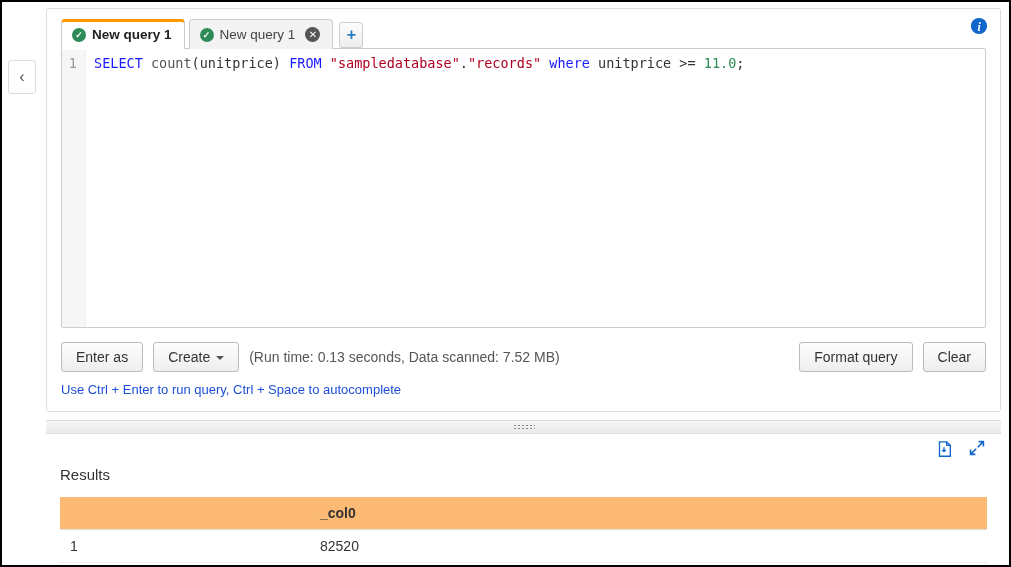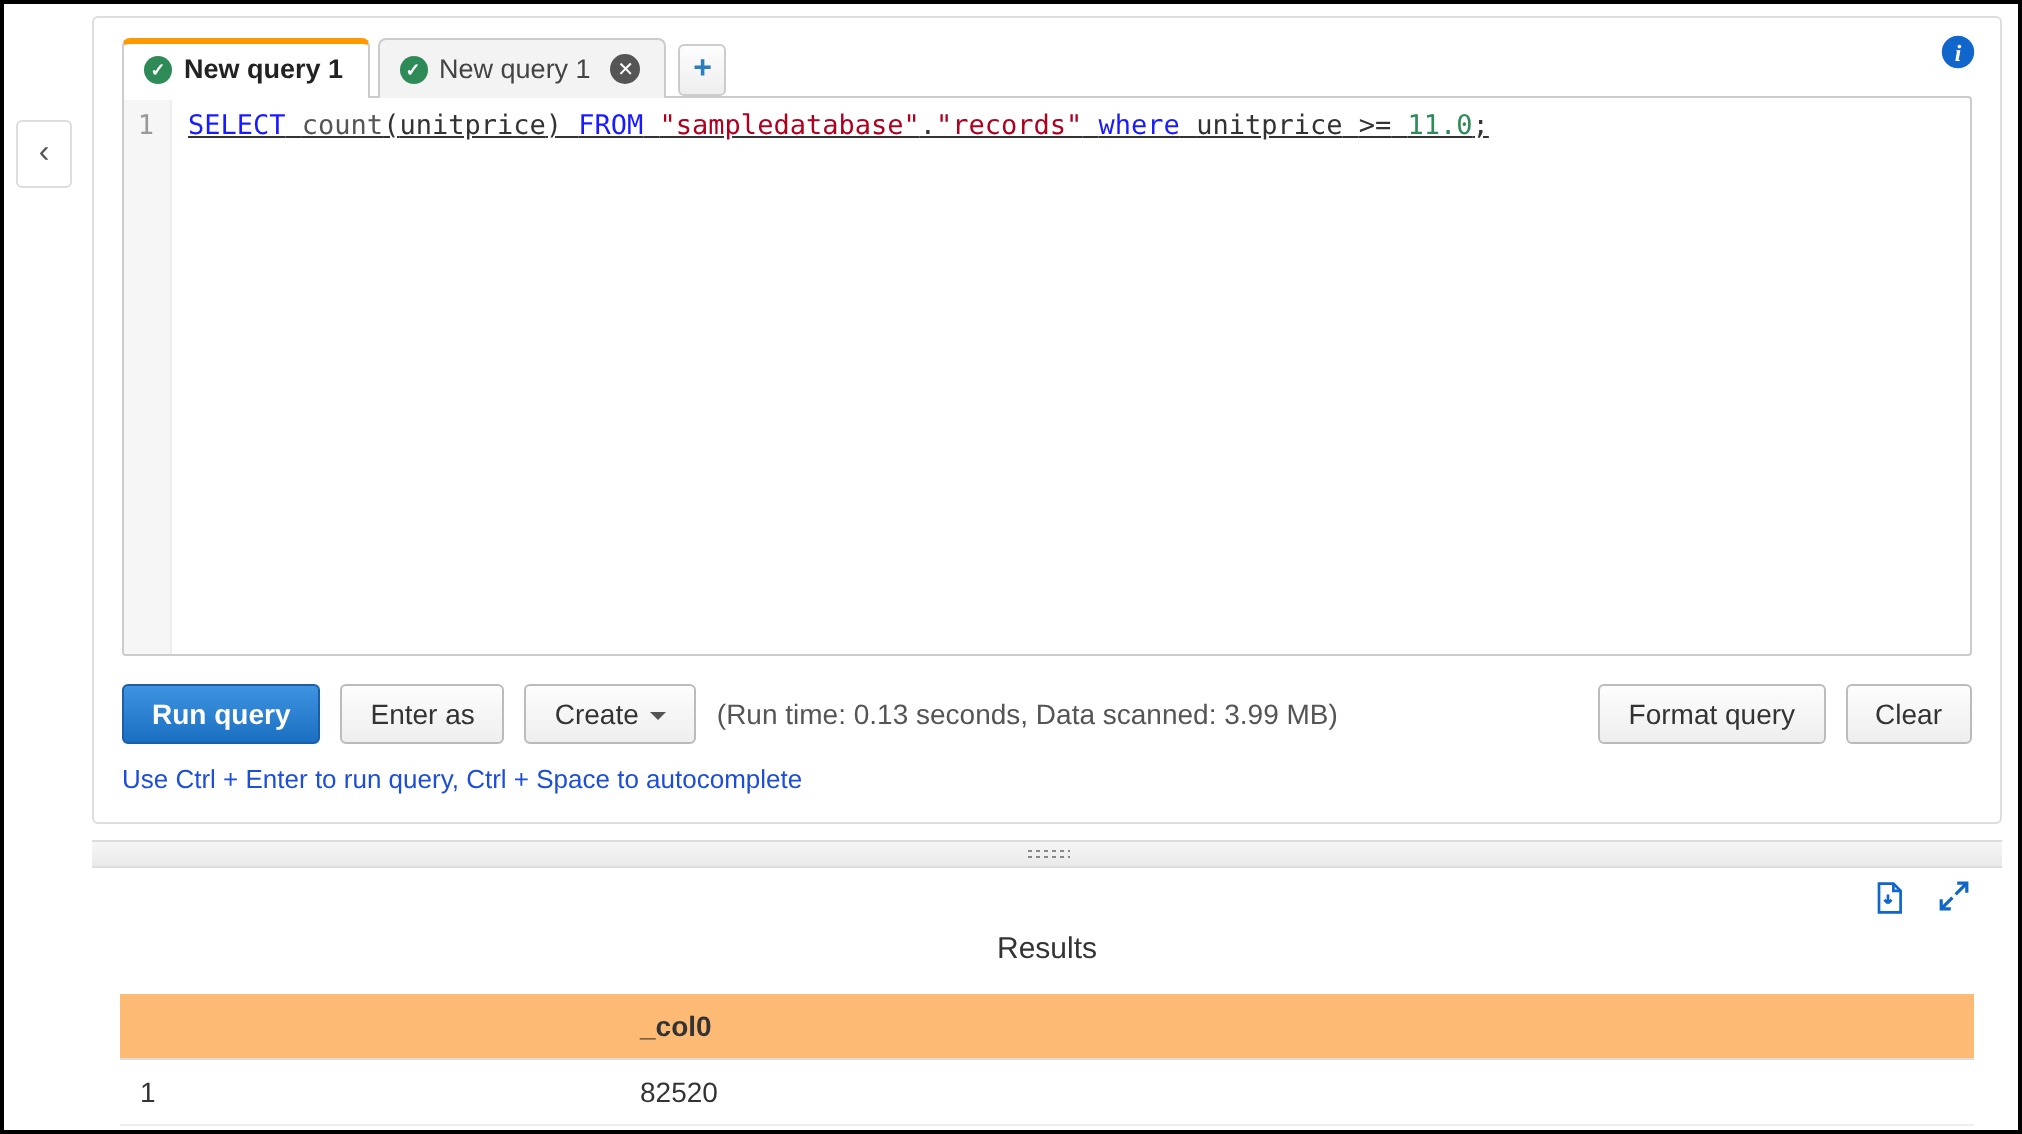--- a/index.html
+++ b/index.html
@@ -141,21 +141,20 @@
     text-align: right;
     padding: 6px 8px 6px 6px;
     user-select: none;
     border-right: 1px solid #eee;
     min-width: 24px;
   }
   .code {
     padding: 6px 8px;
     white-space: pre;
     flex: 1;
-    text-decoration: underline;
   }
   .kw { color: #1a1aff; }
   .fn { color: #555; }
   .str { color: #b00020; }
   .num { color: #2e8b57; }
   .toolbar {
     display: flex;
     align-items: center;
     gap: 10px;
     margin-top: 14px;
@@ -212,21 +211,20 @@
     background-size: 4px 3px;
   }
   .results {
     margin-left: 36px;
     padding: 14px 14px 0 14px;
     position: relative;
   }
   .results-header {
     display: flex;
     align-items: center;
-    justify-content: center;
   }
   .results-title {
     font-size: 15px;
     color: #333;
     margin-top: 18px;
   }
   .results-actions {
     position: absolute;
     right: 16px;
     top: 6px;
@@ -292,24 +290,23 @@
     </div>
 
     <div class="editor">
       <div class="gutter">
         <div>1</div>
       </div>
       <div class="code"><span class="kw">SELECT</span> <span class="fn">count</span><span>(</span><span>unitprice</span><span>)</span> <span class="kw">FROM</span> <span class="str">"sampledatabase"</span><span>.</span><span class="str">"records"</span> <span class="kw">where</span> <span>unitprice</span> <span>&gt;=</span> <span class="num">11.0</span><span>;</span></div>
     </div>
 
     <div class="toolbar">
-      <button class="btn btn-primary">Run query</button>
       <button class="btn">Enter as</button>
       <button class="btn btn-caret">Create</button>
-      <span class="runinfo">(Run time: 0.13 seconds, Data scanned: 3.99 MB)</span>
+      <span class="runinfo">(Run time: 0.13 seconds, Data scanned: 7.52 MB)</span>
       <span class="spacer"></span>
       <button class="btn">Format query</button>
       <button class="btn">Clear</button>
     </div>
 
     <div class="hint">Use Ctrl + Enter to run query, Ctrl + Space to autocomplete</div>
   </div>
 
   <div class="drag-handle">
     <span></span>

